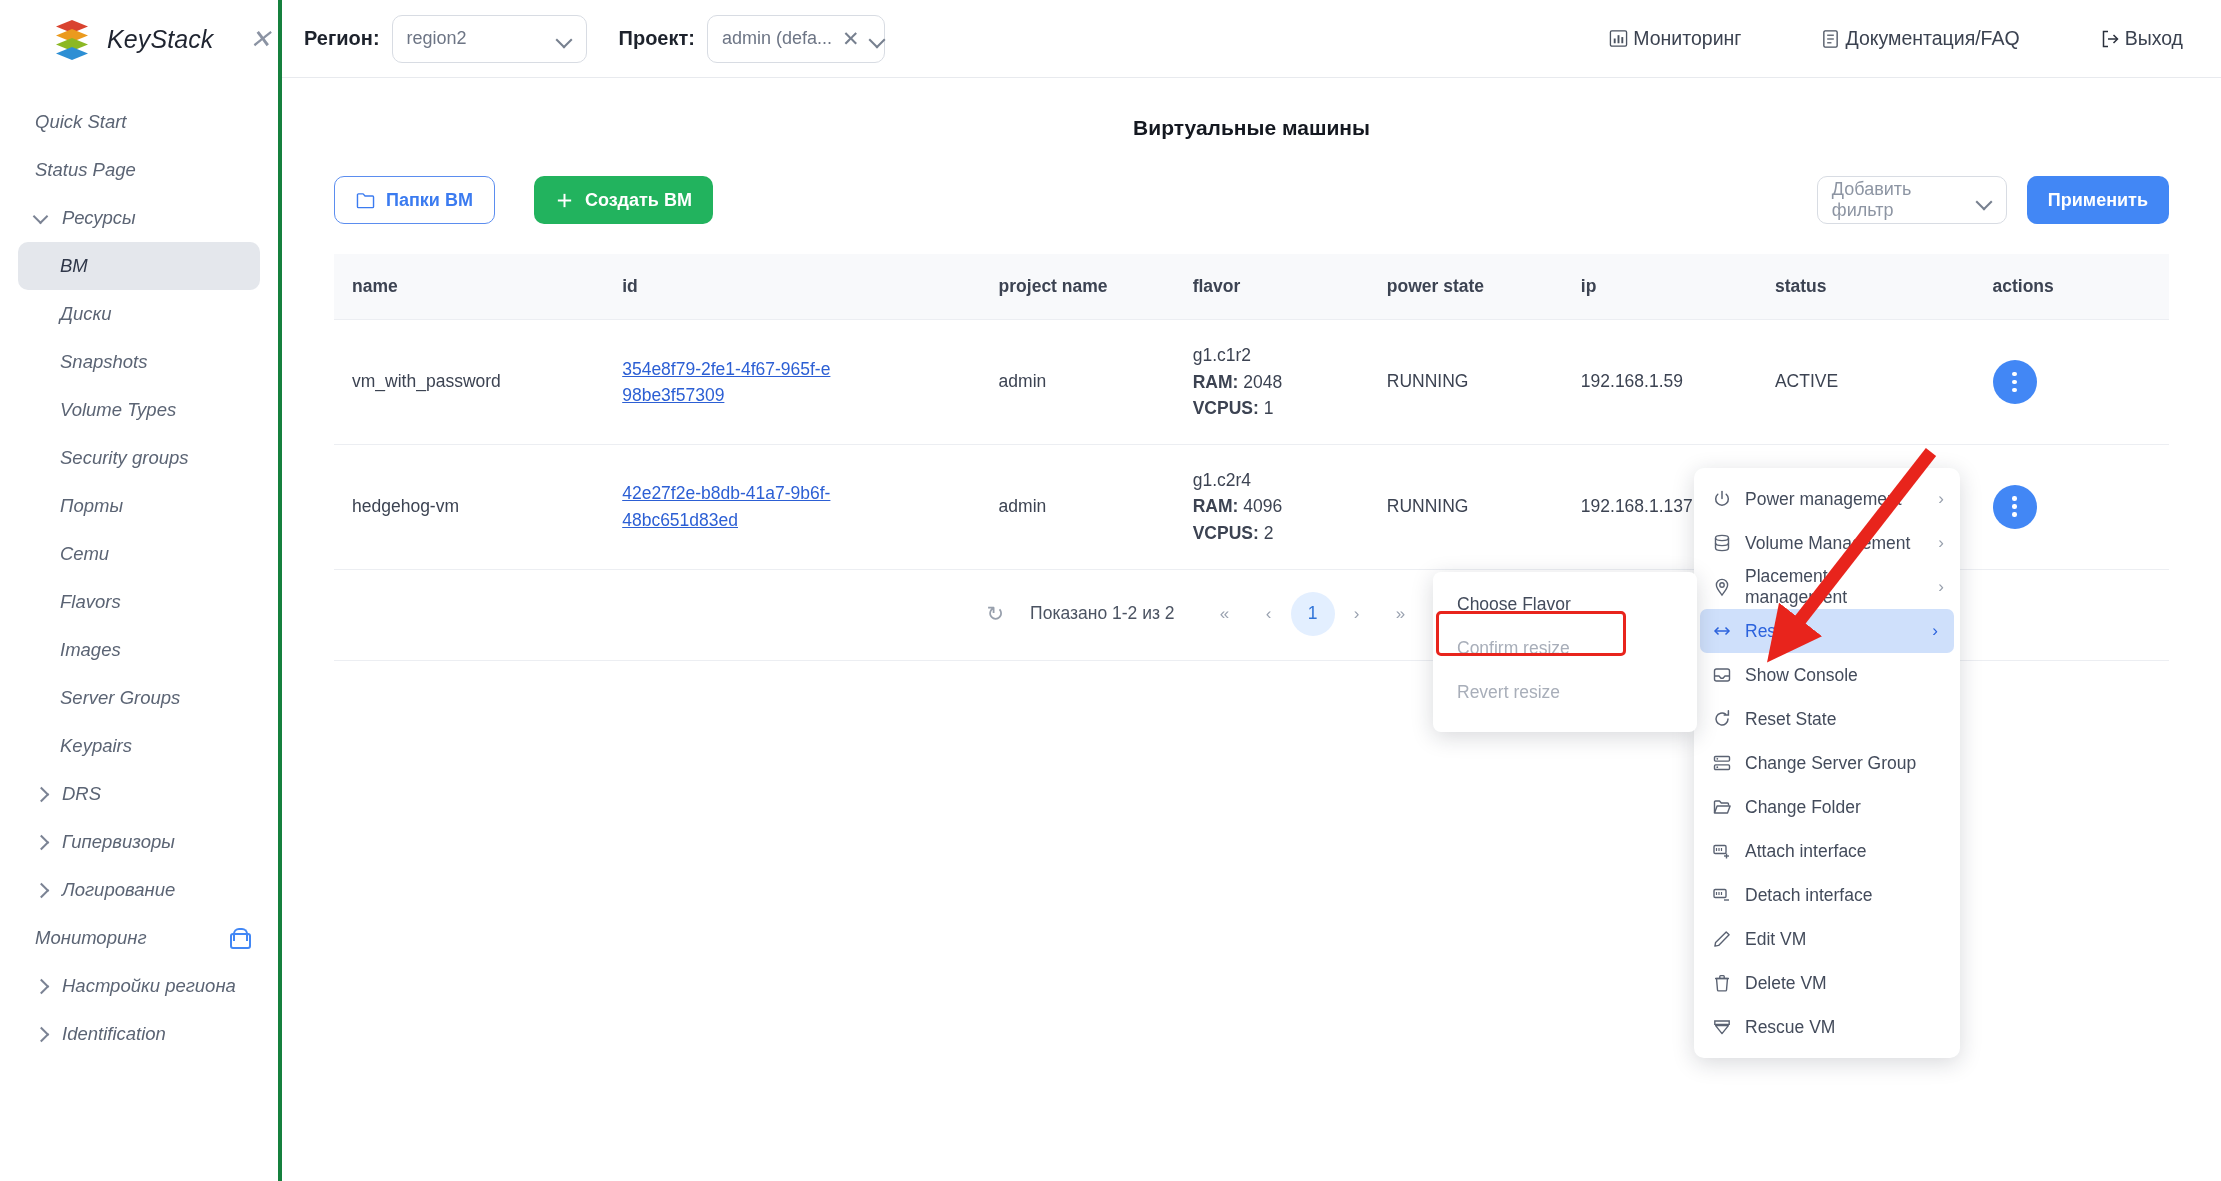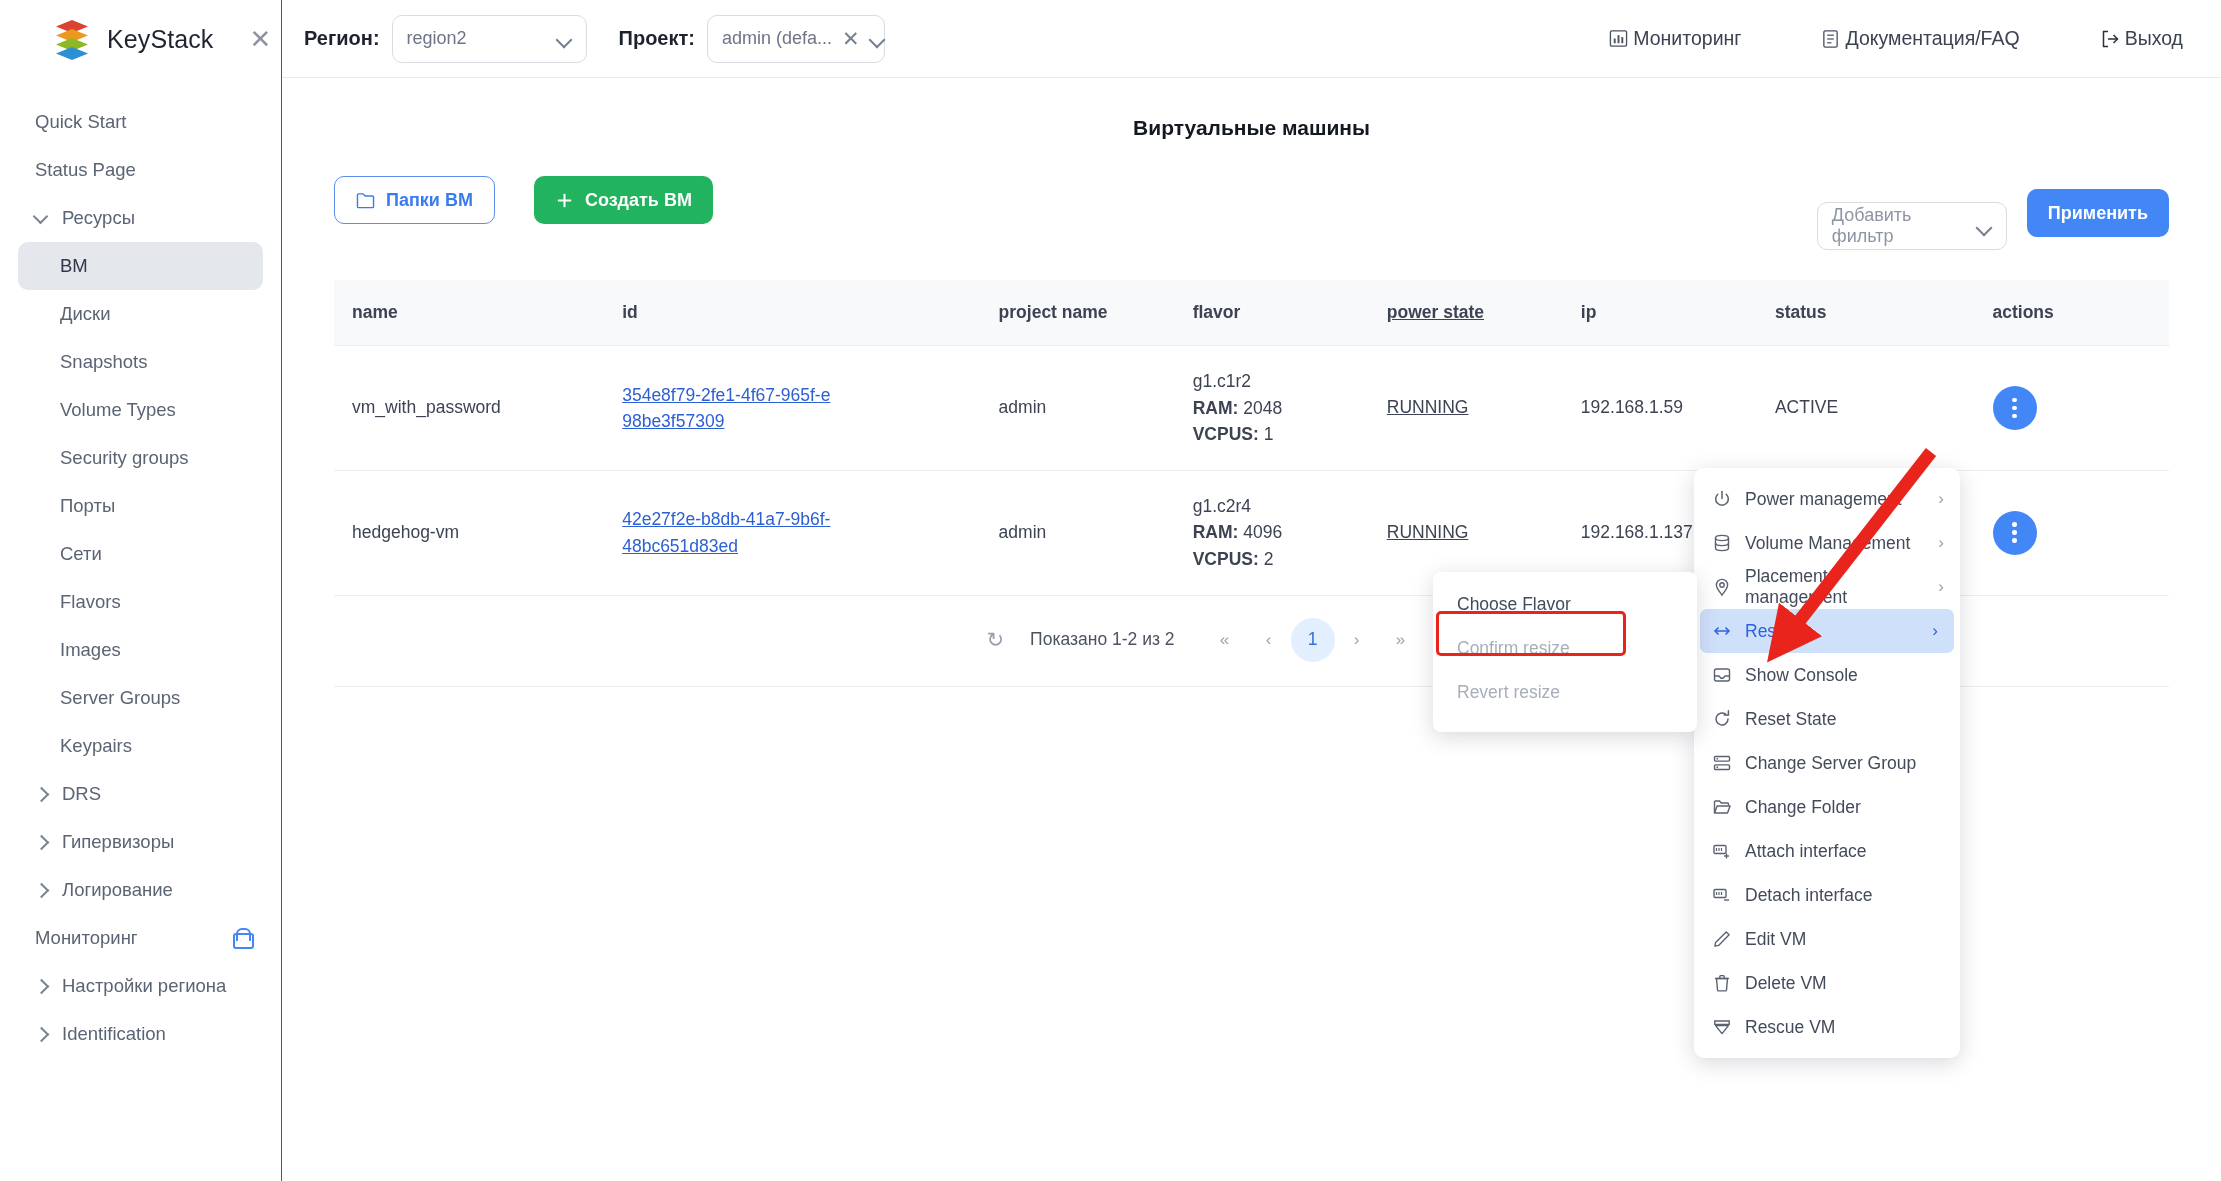--- a/index.html
+++ b/index.html
@@ -6,22 +6,22 @@
   html, body {
     width: 2221px; height: 1181px;
     font-family: "Liberation Sans", sans-serif;
     background: #ffffff; overflow: hidden;
   }
   #app { position: relative; width: 2221px; height: 1181px; display: flex; }
 
   
   .sidebar {
     width: 282px; height: 1181px; background: #ffffff;
-    border-right: 1px solid #15803d; flex: 0 0 282px;
-    position: relative; overflow: hidden;
+    border-right: 4px solid #15803d; flex: 0 0 282px;
+    position: relative; overflow: hidden; font-style: italic;
   }
   .brand { display: flex; align-items: center; height: 78px; padding-left: 52px; }
   .brand-logo { width: 40px; height: 40px; position: relative; flex: 0 0 40px; }
   .brand-logo span {
     position: absolute; left: 4px; width: 32px; height: 13px;
     clip-path: polygon(50% 0%, 100% 50%, 50% 100%, 0% 50%);
   }
   .brand-title {
     font-size: 25px; color: #1f2430; margin-left: 15px; letter-spacing: .1px;
   }
@@ -105,41 +105,41 @@
     gap: 11px; padding: 0 21px; font-size: 18px; font-weight: 700; cursor: pointer;
     border: none;
   }
   .btn-outline { background: #fff; border: 1px solid #5b8def; color: #3b7bf0; }
   .btn-green { background: #22b35e; color: #fff; margin-left: 18px; }
   .btn-blue { background: #4287f5; color: #fff; }
   .filter-wrap { margin-left: auto; display: flex; align-items: center; gap: 20px; }
   .filter-select {
     width: 190px; height: 48px; border: 1px solid #d8dce3; border-radius: 10px;
     background: #fff; display: flex; align-items: center; justify-content: space-between;
-    padding: 0 14px; cursor: pointer; margin-top: 26px;
+    padding: 0 14px; cursor: pointer;
   }
   .filter-select .val { font-size: 18px; color: #8d95a3; }
 
   
   .table-wrap { margin: 30px 52px 0 52px; }
   table { width: 100%; border-collapse: collapse; table-layout: fixed; }
   thead tr { background: #f8f9fb; }
   th {
     text-align: left; font-size: 17.5px; font-weight: 700; color: #3c4352;
     padding: 22px 0 22px 0; border-bottom: 1px solid #eceef2;
   }
   td {
     font-size: 17.5px; color: #3c4352; padding: 22px 0;
     border-bottom: 1px solid #eceef2; vertical-align: middle;
   }
   .col-name  { width: 245px; padding-left: 18px !important; }
   .col-id    { width: 320px; }
   .col-proj  { width: 165px; }
   .col-flavor{ width: 165px; }
-  .col-power { width: 165px; text-decoration: underline; }
+  .col-power { width: 165px; }
   .col-ip    { width: 165px; }
   .col-status{ width: 185px; }
   .col-act   { width: 150px; }
   .id-link {
     color: #2c5fd4; text-decoration: underline; word-break: break-all;
     line-height: 1.5; display: inline-block; max-width: 215px; cursor: pointer;
   }
   .flavor-line { line-height: 1.52; }
   .flavor-line b { font-weight: 700; }
   .kebab {

